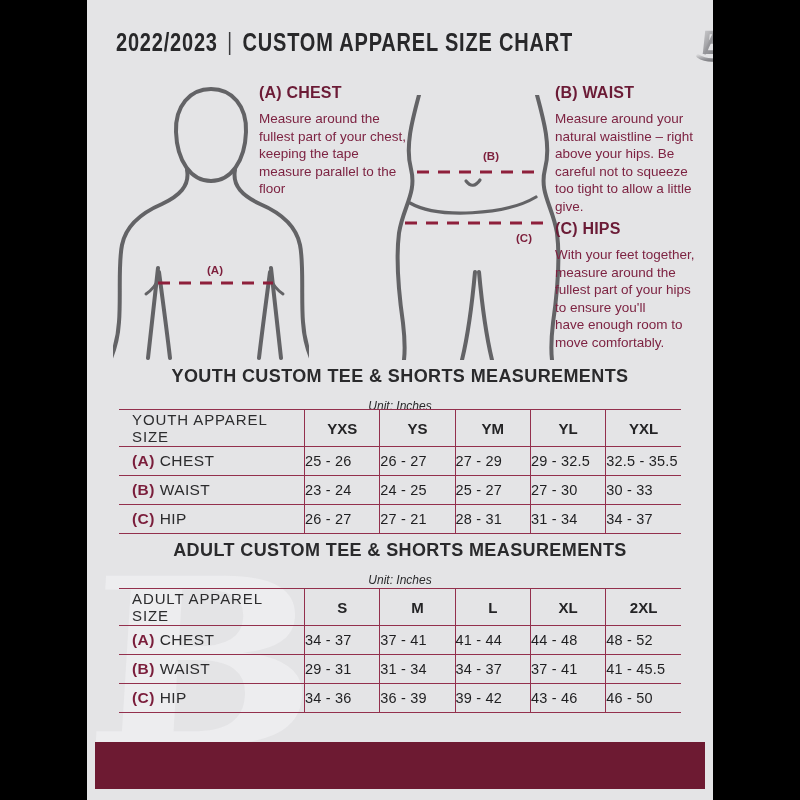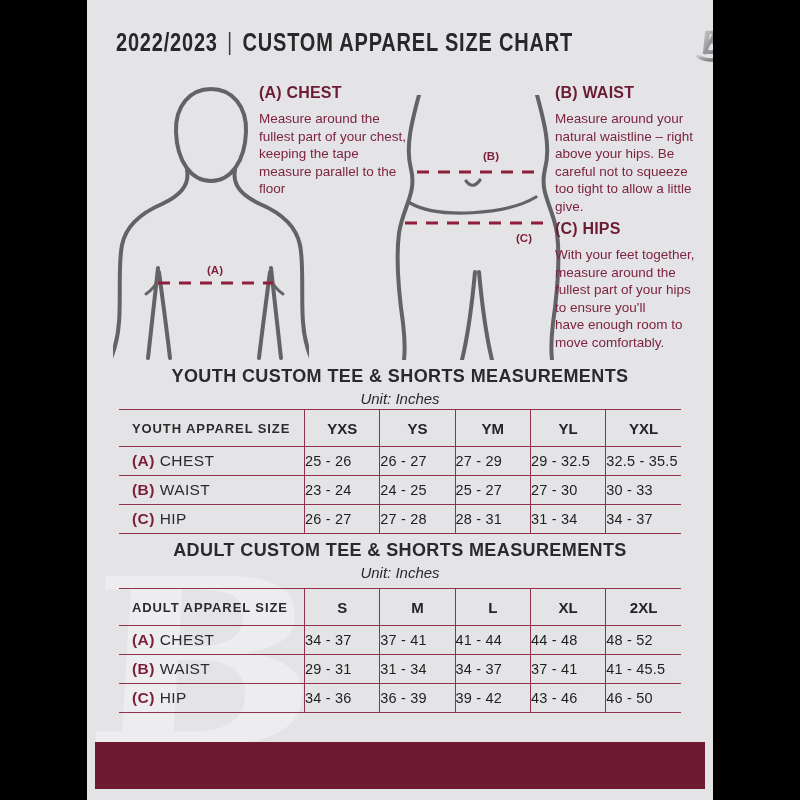--- a/index.html
+++ b/index.html
@@ -39,34 +39,34 @@
   .sec h3{
     margin:0 0 8px 0;font-size:16px;font-weight:bold;color:#6b1b36;letter-spacing:.2px;
   }
   .sec p{
     margin:0;font-size:13.5px;line-height:17.5px;color:#7d2342;
     white-space:pre-line;
   }
   
   .tbl-title{position:absolute;left:0;width:626px;text-align:center;color:#2a2a2c;}
   .tbl-title .main{font-size:18px;font-weight:bold;letter-spacing:.4px;}
-  .tbl-title .unit{font-size:15px;font-style:italic;margin-top:3px;}
+  .tbl-title .unit{font-size:12px;font-style:italic;margin-top:12px;}
   table.size-table{
     position:absolute;left:32px;width:562px;border-collapse:collapse;table-layout:fixed;
     background:transparent;
   }
   .size-table th,.size-table td{
     border-top:1.4px solid #93304d;border-bottom:1.4px solid #93304d;
     padding:0;vertical-align:middle;
   }
   .size-table th+th,.size-table td+td{border-left:1.4px solid #93304d;}
   .size-table th{height:36px;font-size:15px;font-weight:bold;color:#242426;}
   .size-table td{height:28px;font-size:14.5px;color:#1f1f21;letter-spacing:.2px;}
   .size-table .c1{width:172px;text-align:left;padding-left:13px;}
-  .size-table th.c1{font-weight:bold;font-size:13px;letter-spacing:.9px;color:#2c2c2e;}
+  .size-table th.c1{font-weight:normal;font-size:15px;letter-spacing:.9px;color:#2c2c2e;}
   .size-table td.c1{font-size:15.5px;letter-spacing:.4px;color:#2b2b2d;}
   .row-key{font-weight:bold;color:#7a1d3b;margin-right:5px;}
   
   .footer-bar{
     position:absolute;left:8px;top:742px;width:610px;height:47px;background:#6d1a32;
   }
   svg text{font-family:"Liberation Sans",sans-serif;}
 </style>
 </head>
 <body>
@@ -179,21 +179,21 @@
           <td class="c1"><span class="row-key">(B)</span><span>WAIST</span></td>
           <td>23 - 24</td>
           <td>24 - 25</td>
           <td>25 - 27</td>
           <td>27 - 30</td>
           <td>30 - 33</td>
         </tr>
         <tr>
           <td class="c1"><span class="row-key">(C)</span><span>HIP</span></td>
           <td>26 - 27</td>
-          <td>27 - 28</td>
+          <td>27 - 21</td>
           <td>28 - 31</td>
           <td>31 - 34</td>
           <td>34 - 37</td>
         </tr>
       </tbody>
     </table>
 
     <div class="tbl-title" style="top:540px">
       <div class="main">ADULT CUSTOM TEE &amp; SHORTS MEASUREMENTS</div>
       <div class="unit">Unit: Inches</div>

